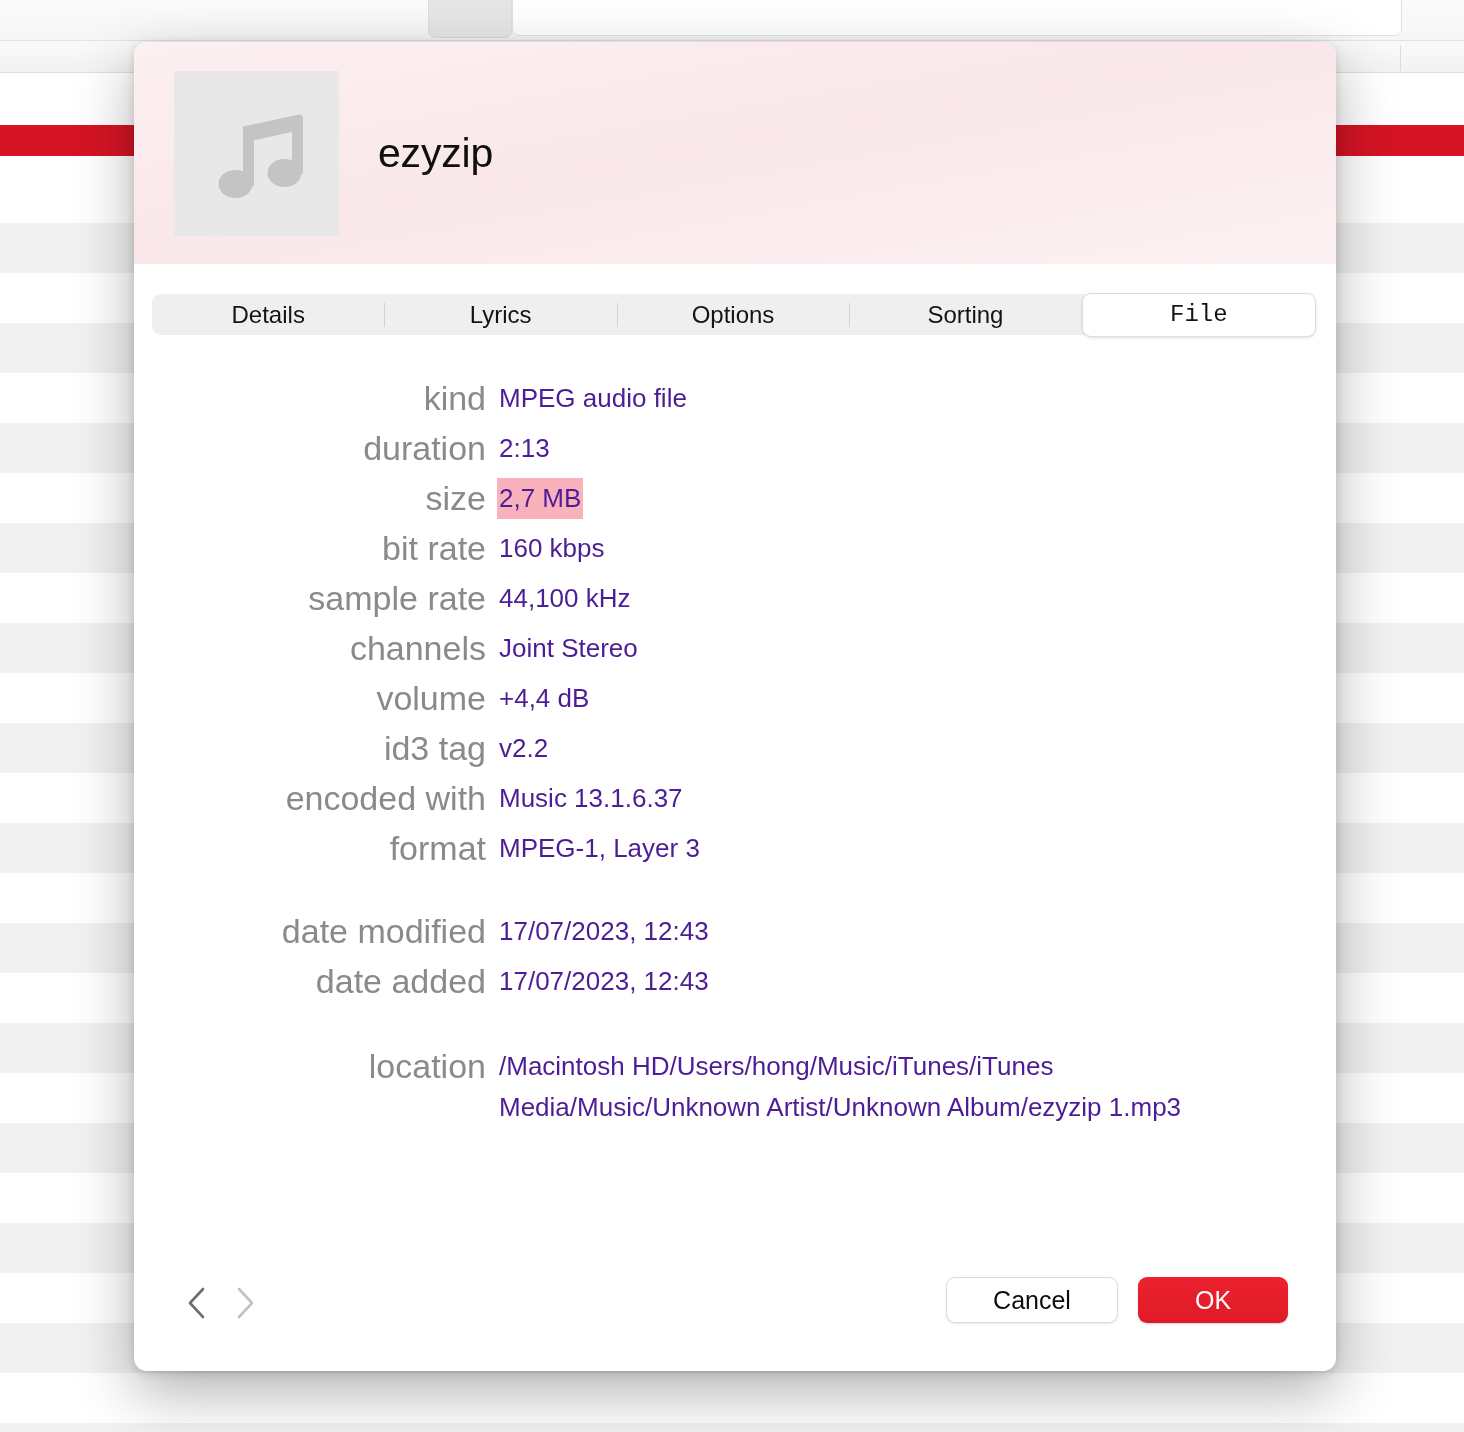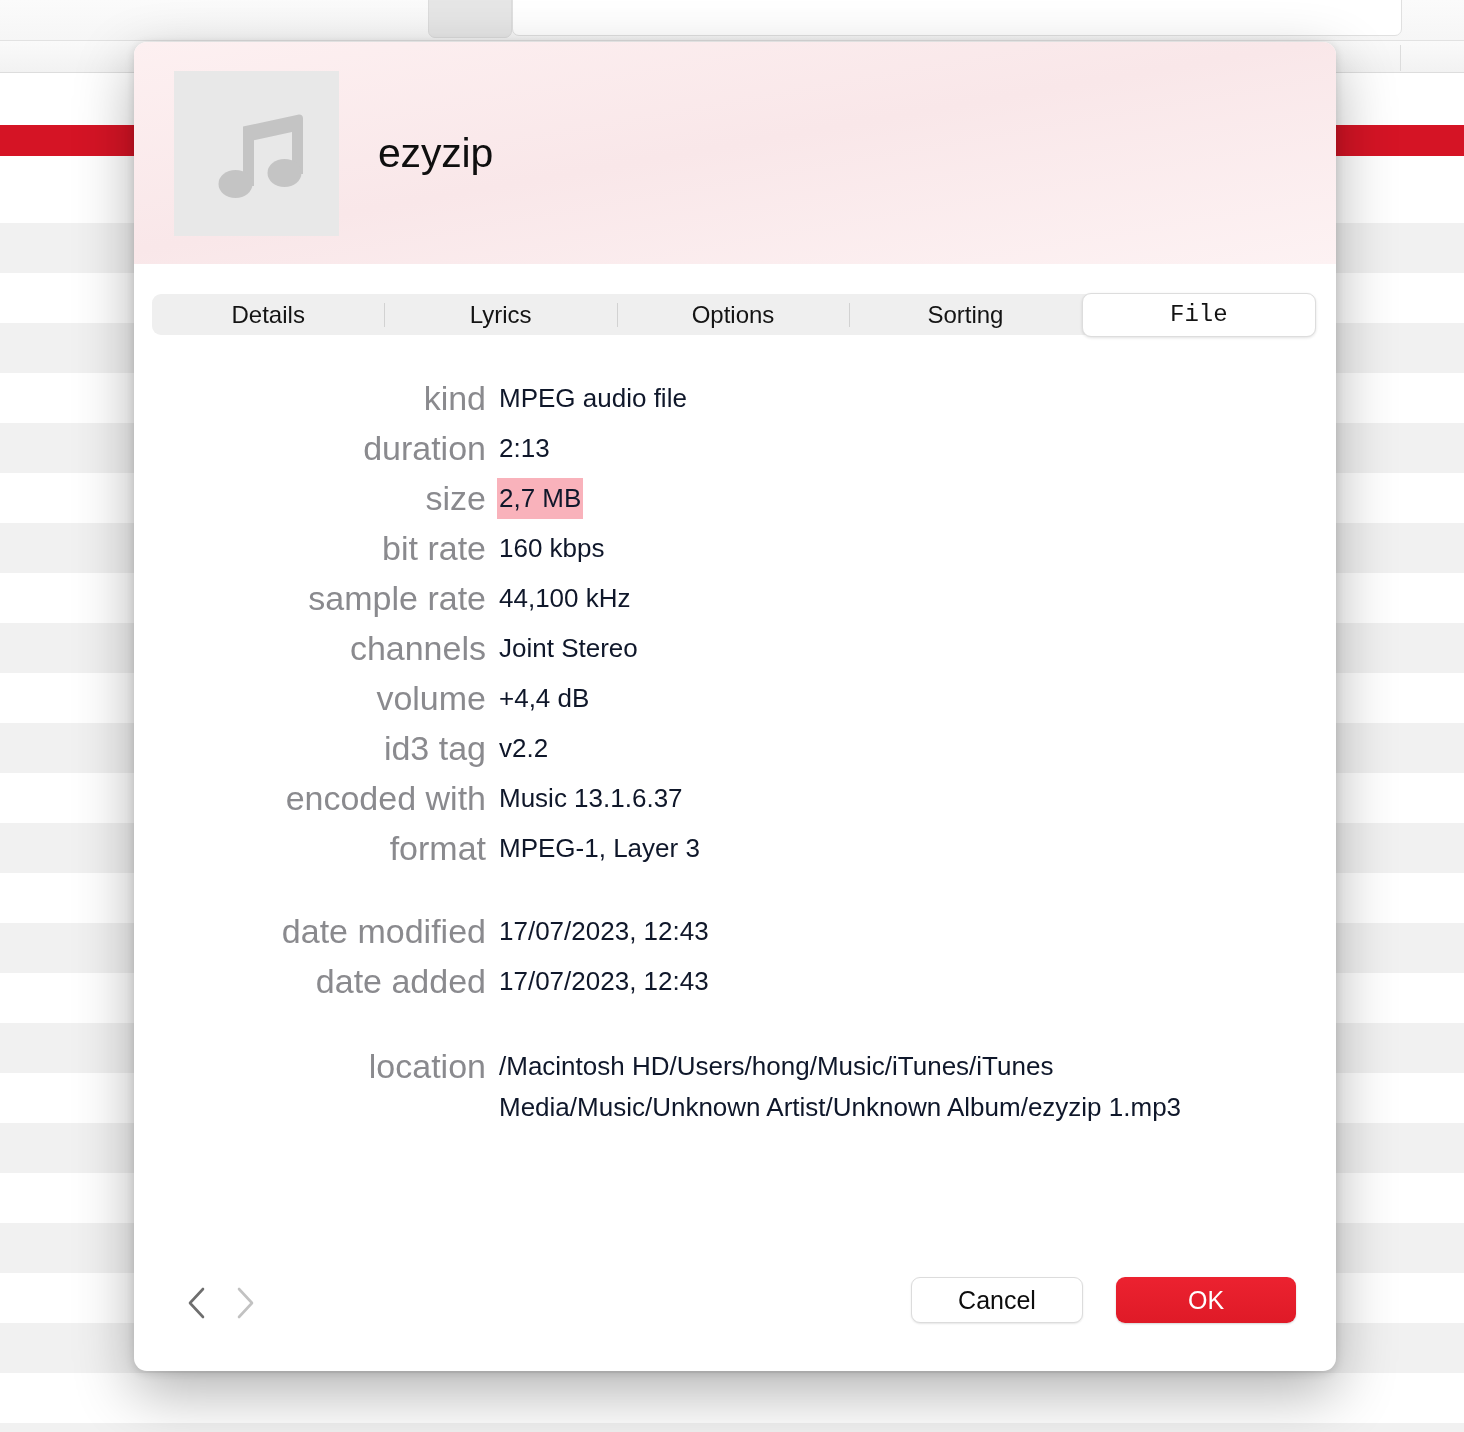--- a/index.html
+++ b/index.html
@@ -125,21 +125,21 @@
     flex: none;
     text-align: right;
     padding-right: 13px;
     font-size: 34px;
     color: #8a8a8e;
     line-height: 41px;
     white-space: nowrap;
   }
   .meta-row .value {
     font-size: 26px;
-    color: #0f172a;
+    color: #4c1d95;
     line-height: 41px;
     max-width: 770px;
   }
   .meta-row .value.highlight {
     background: #f9b2bb;
     padding: 0 2px;
     margin-left: -2px;
   }
   .spacer-sm { height: 33px; }
   .spacer-md { height: 35px; }
@@ -148,45 +148,44 @@
   #dialog-footer {
     position: absolute; left: 0; bottom: 0;
     width: 1202px; height: 108px;
   }
   #nav-arrows {
     position: absolute; left: 50px; top: 20px;
     display: flex; gap: 22px; align-items: center;
   }
   .nav-arrow { width: 26px; height: 40px; display: block; }
   #footer-buttons {
-    position: absolute; right: 40px; top: 14px;
-    display: flex; align-items: center;
+    position: absolute; right: 48px; top: 14px;
+    display: flex; gap: 20px; align-items: center;
   }
   .btn {
     height: 46px;
     border-radius: 9px;
     font-size: 25px;
     display: flex; align-items: center; justify-content: center;
     cursor: default;
     font-family: "Liberation Sans", sans-serif;
   }
   #cancel-button {
     width: 172px;
     background: #ffffff;
     border: 1px solid #dcdcdc;
     color: #0d0d0d;
     box-shadow: 0 1px 2px rgba(0,0,0,0.10);
   }
   #ok-button {
-    width: 180px;
+    width: 150px;
     background: linear-gradient(#ec2230, #df1a27);
     color: #ffffff;
     border: none;
     box-shadow: 0 1px 2px rgba(0,0,0,0.18);
-    margin-left: 33px;
   }
 </style>
 </head>
 <body>
 
 <div id="app-background">
 
   <div id="toolbar-strip">
     <div id="toolbar-chip"></div>
     <div id="toolbar-chip2"></div>

